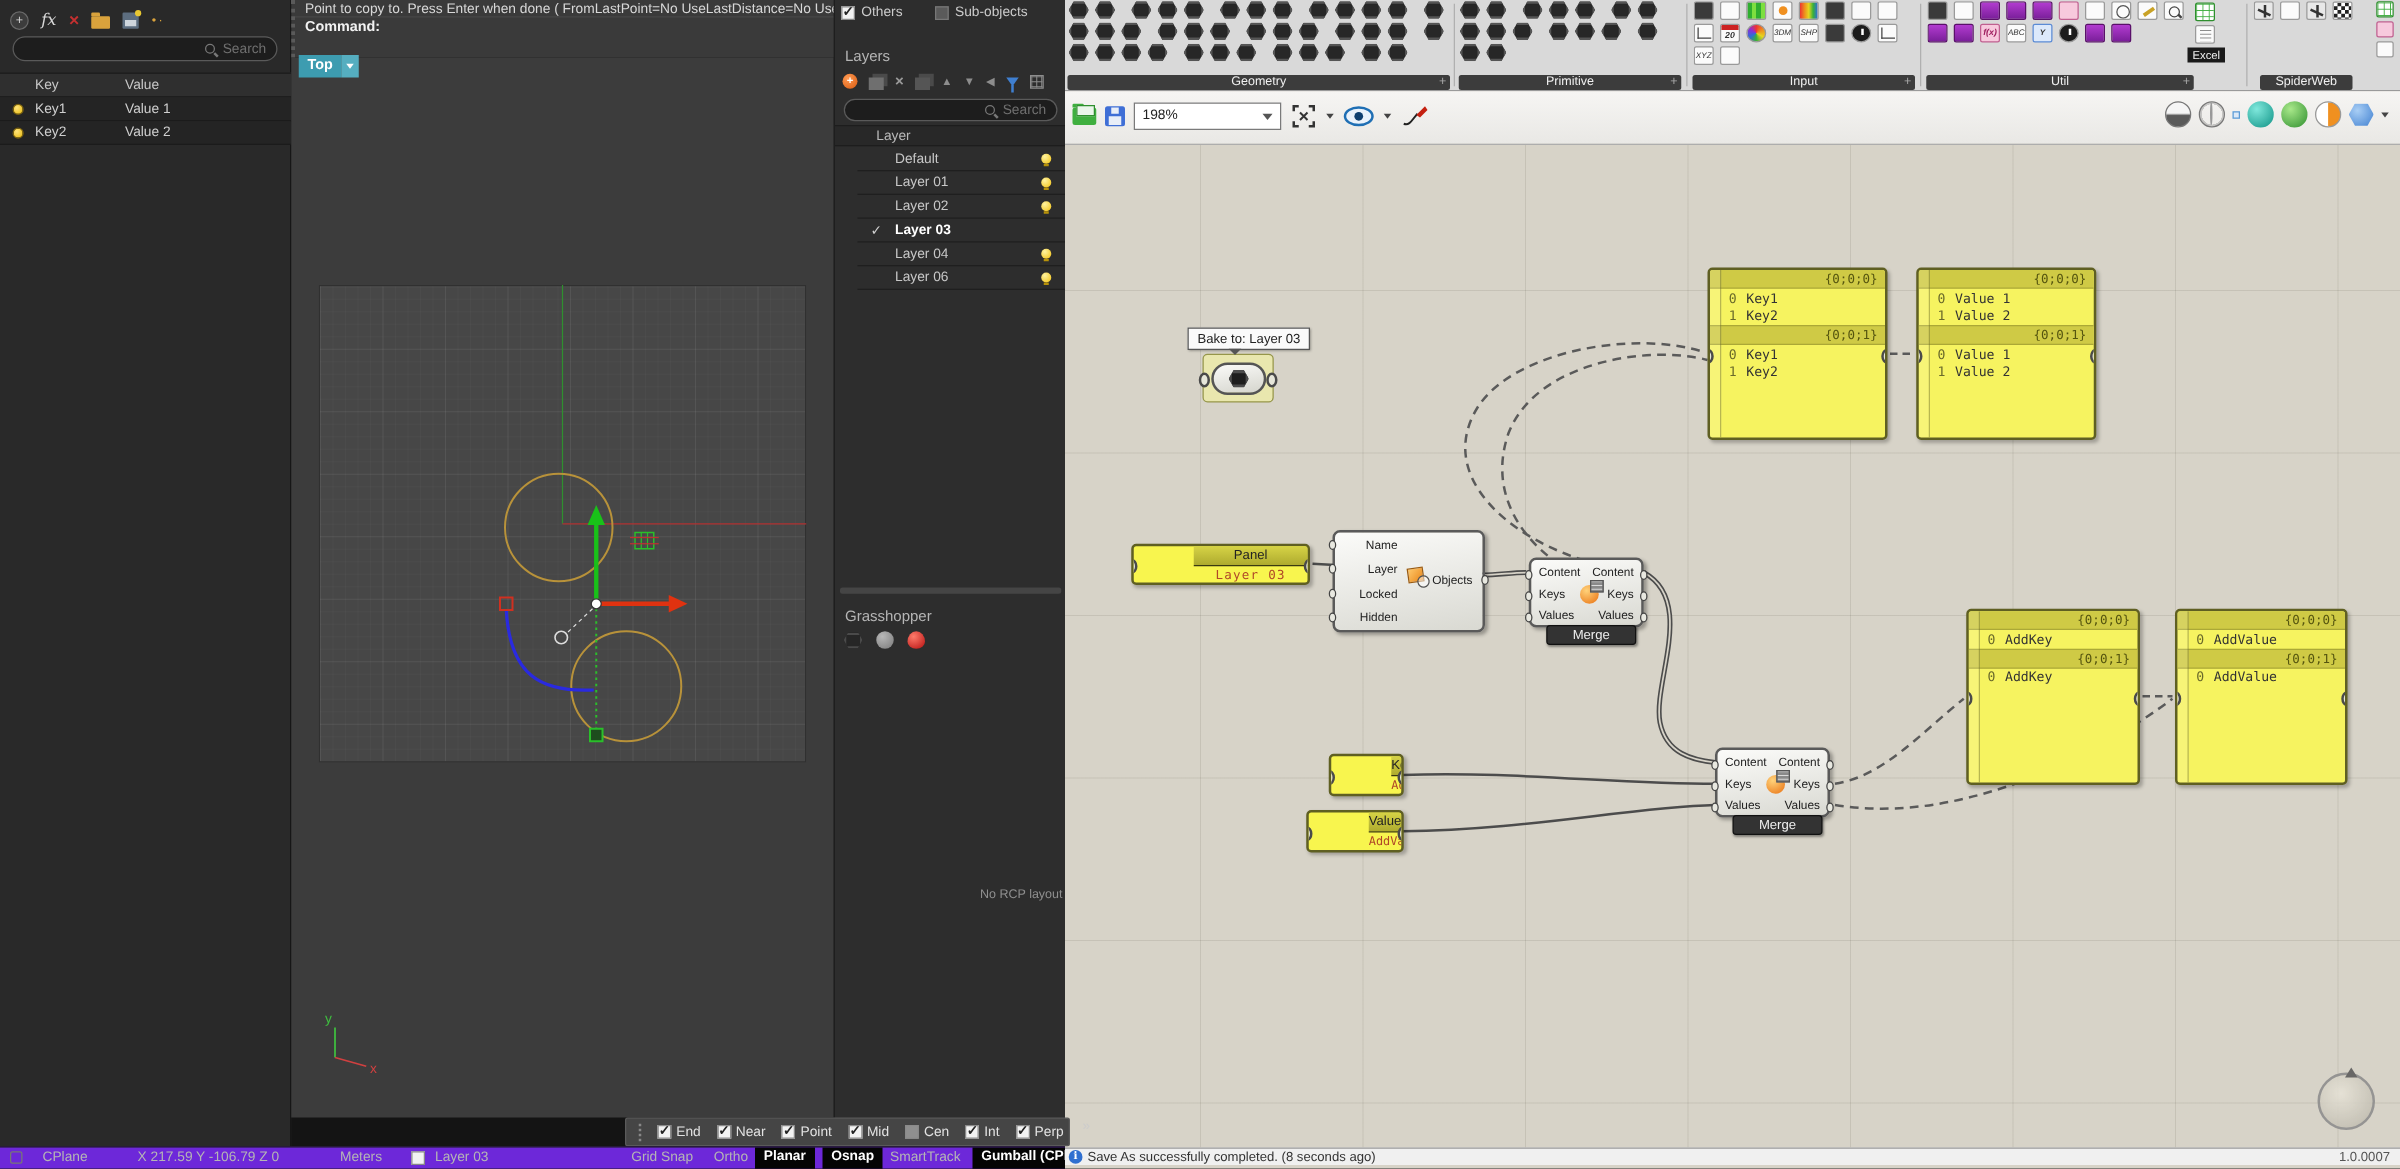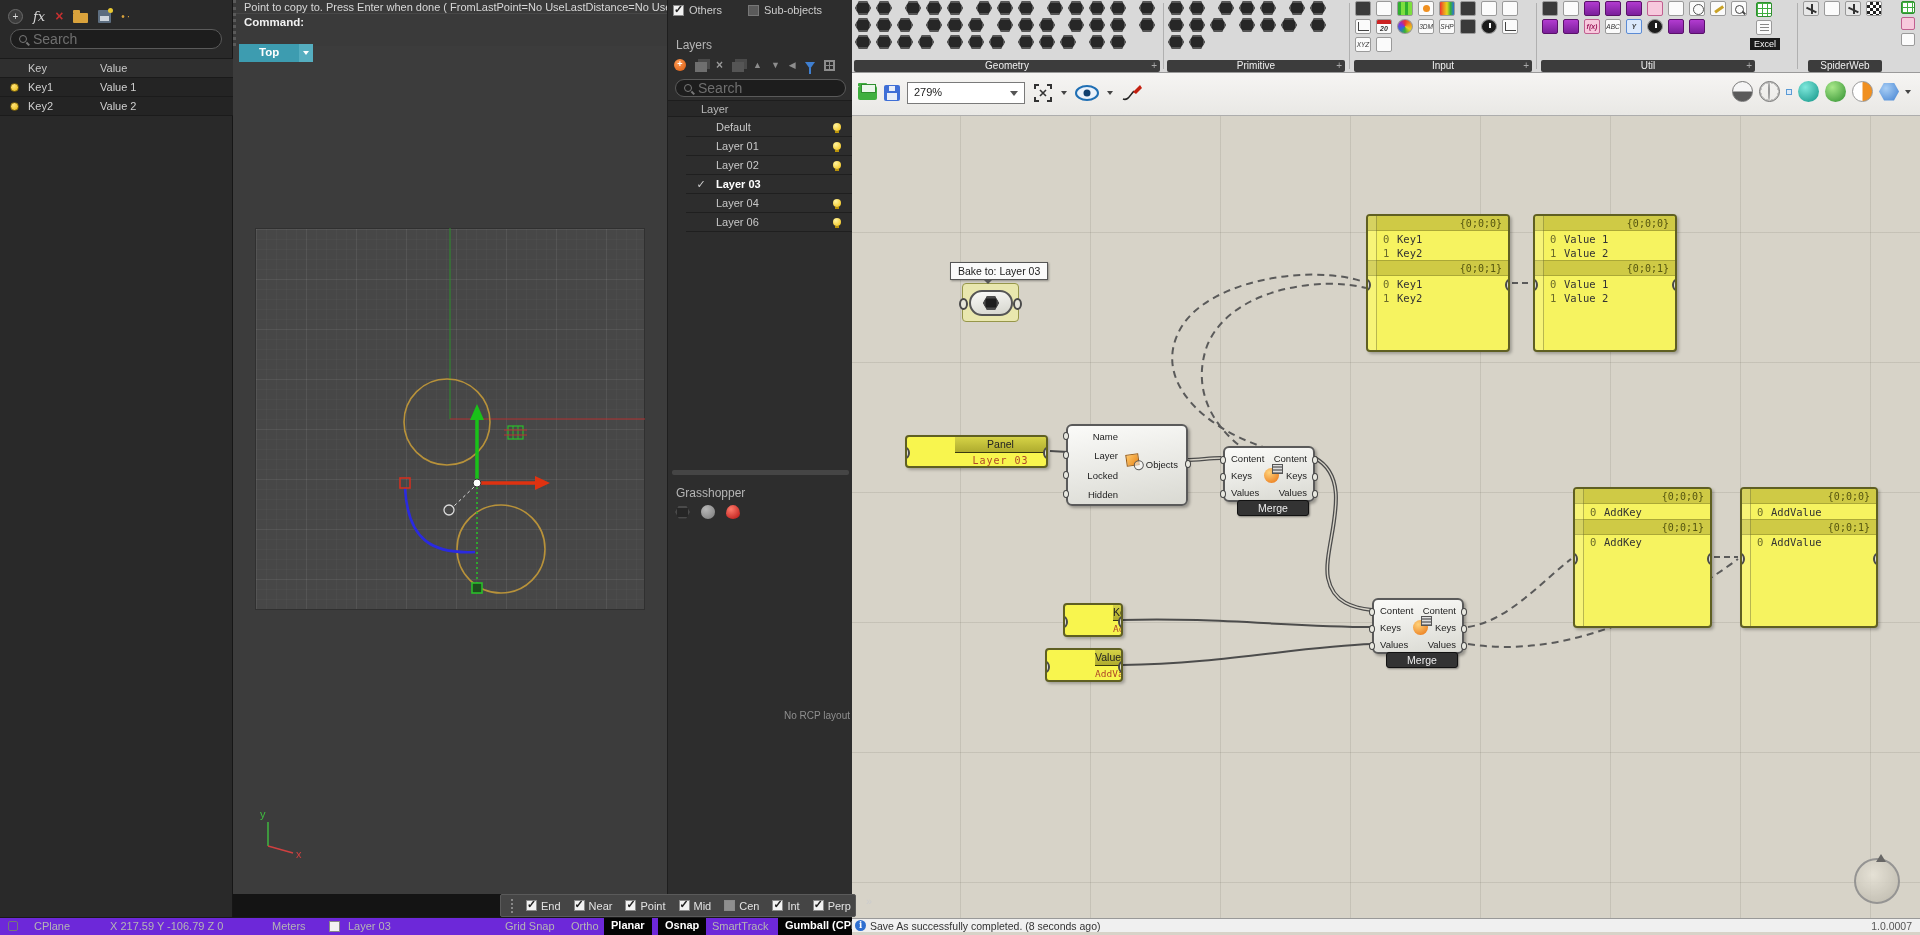--- a/index.html
+++ b/index.html
@@ -12,21 +12,21 @@
   .pal-toolbar { position:absolute; left:8px; top:7px; display:flex; align-items:center; gap:10px; height:18px; }
   .ico-gear { width:15px; height:15px; border-radius:50%; background:#3c3c3c; border:1px solid #6a6a6a; color:#ddd; font-size:10px; line-height:13px; text-align:center; }
   .ico-fx { font-family:"DejaVu Serif",serif; font-style:italic; color:#d8d8d8; font-size:13px; }
   .ico-x { color:#c43030; font-weight:bold; font-size:14px; line-height:14px; }
   .ico-folder { width:15px; height:10px; background:#d9a23c; border-radius:1px; position:relative; margin-top:3px; }
   .ico-folder::before { content:""; position:absolute; top:-3px; left:0; width:7px; height:3px; background:#d9a23c; border-radius:1px 1px 0 0; }
   .ico-save { width:13px; height:13px; background:#5d6e80; border-radius:1px; position:relative; }
   .ico-save::after { content:""; position:absolute; left:2px; top:6px; width:9px; height:5px; background:#cfd6dd; }
   .ico-save::before { content:""; position:absolute; right:-2px; top:-2px; width:5px; height:5px; border-radius:50%; background:#e8c832; }
   .ico-dots { color:#d9a23c; font-size:10px; letter-spacing:2px; }
-  .search-pill { position:relative; border-radius:10px; background:#1d1d1d; border:1px solid #5a5a5a; color:#6f6f6f; font-size:14px; display:flex; align-items:center; gap:6px; padding:0 8px; }
+  .search-pill { position:relative; border-radius:10px; background:#1d1d1d; border:1px solid #5a5a5a; color:#6f6f6f; font-size:11px; display:flex; align-items:center; gap:6px; padding:0 8px;justify-content:flex-end; }
   .mag { width:8px; height:8px; border:1.5px solid #787878; border-radius:50%; position:relative; flex:0 0 auto; }
   .mag::after { content:""; position:absolute; width:4px; height:1.5px; background:#787878; transform:rotate(45deg); left:6px; top:7px; }
   #pal-search { left:10px; top:29px; width:212px; height:20px; }
   .kv-table { position:absolute; left:0; top:58px; width:233px; }
   .kv-head { display:flex; height:20px; background:#2f2f2f; border-top:1px solid #1a1a1a; border-bottom:1px solid #1a1a1a; color:#c8c8c8; font-size:11px; align-items:center; }
   .kv-row { display:flex; height:19px; background:#242424; border-bottom:1px solid #1b1b1b; color:#cfcfcf; font-size:11px; align-items:center; }
   .kv-c0 { width:28px; display:flex; justify-content:center; }
   .kv-c1 { width:72px; }
   .kv-c2 { width:100px; }
   .dot-y { width:9px; height:9px; border-radius:50%; background:radial-gradient(circle at 35% 30%, #ffe37a, #e8b90d); border:1px solid #7a6210; }
@@ -34,21 +34,21 @@
   
   #command-panel { left:233px; top:0; width:619px; height:46px; background:#3a3a3a; border-left:3px dotted #5a5a5a; }
   .cmd-line { position:relative; height:14px; line-height:14px; color:#d8d8d8; font-size:11px; padding:0 16px 0 8px; white-space:nowrap; overflow:hidden; border-bottom:1px solid #474747; }
   .cmd-prompt-row { position:relative; height:17px; line-height:17px; color:#f2f2f2; font-size:11.5px; font-weight:bold; padding:0 8px; }
   .cmd-caret { position:absolute; right:4px; top:0; color:#aaa; font-size:9px; }
   .spinner { position:absolute; right:2px; top:1px; width:13px; height:15px; background:#4a4a4a; border:1px solid #5e5e5e; color:#c2c2c2; font-size:6px; line-height:7px; text-align:center; }
 
   
   #viewport { left:233px; top:46px; width:434px; height:848px; background:#3c3c3c; overflow:hidden; }
   #vp-tab { left:239px; top:44px; height:18px; display:flex; z-index:5; }
-  #vp-tab .t1 { background:#3d9cb0; color:#fff; font-size:11.5px; font-weight:bold; padding:2px 20px 0; }
+  #vp-tab .t1 { background:#3d9cb0; color:#fff; font-size:11.5px; font-weight:bold; padding:2px 7px 0; }
   #vp-tab .t2 { background:#55aec0; width:14px; display:flex; align-items:center; justify-content:center; }
   .caret-down-w { width:0; height:0; border-left:3.5px solid transparent; border-right:3.5px solid transparent; border-top:4px solid #fff; }
   .vp-grid { position:absolute; left:22px; top:182px; width:390px; height:382px; background:#474747;
     background-image: linear-gradient(rgba(255,255,255,.05) 1px, transparent 1px), linear-gradient(90deg, rgba(255,255,255,.05) 1px, transparent 1px),
                       linear-gradient(rgba(255,255,255,.025) 1px, transparent 1px), linear-gradient(90deg, rgba(255,255,255,.025) 1px, transparent 1px);
     background-size: 50px 50px, 50px 50px, 10px 10px, 10px 10px; border:1px solid #303030; }
   #vp-svg { position:absolute; left:0; top:0; z-index:2; }
 
   
   #right-dock { left:667px; top:0; width:185px; height:917px; background:#2d2d2d; border-left:1px solid #1e1e1e; color:#c8c8c8; }
@@ -496,21 +496,21 @@
         <i class="chip pnk" style="position:absolute;left:1px;top:17px;width:14px;height:13px;"></i>
         <i class="chip" style="position:absolute;left:1px;top:33px;width:14px;height:13px;"></i>
       </div>
     </div>
 
     <div id="gh-toolbar2">
       <div class="tb2-left">
         <span class="ico-open"></span>
         <span class="ico-floppy"></span>
         <span class="zoombox">
-          <span>279%</span>
+          <span>198%</span>
           <span class="zcaret"></span>
         </span>
         <svg width="22" height="22">
           <path d="M3,7 V3 H7 M15,3 H19 V7 M19,15 V19 H15 M7,19 H3 V15" fill="none" stroke="#333" stroke-width="2"></path>
           <path d="M8,8 L14,14 M14,8 L8,14" stroke="#333" stroke-width="1.6"></path>
         </svg>
         <span class="tbcaret"></span>
         <svg width="26" height="18">
           <ellipse cx="13" cy="9" rx="11" ry="7" fill="#eaf2fb" stroke="#1f6fb4" stroke-width="2"></ellipse>
           <circle cx="13" cy="9" r="3.5" fill="#0f3f6f"></circle>

